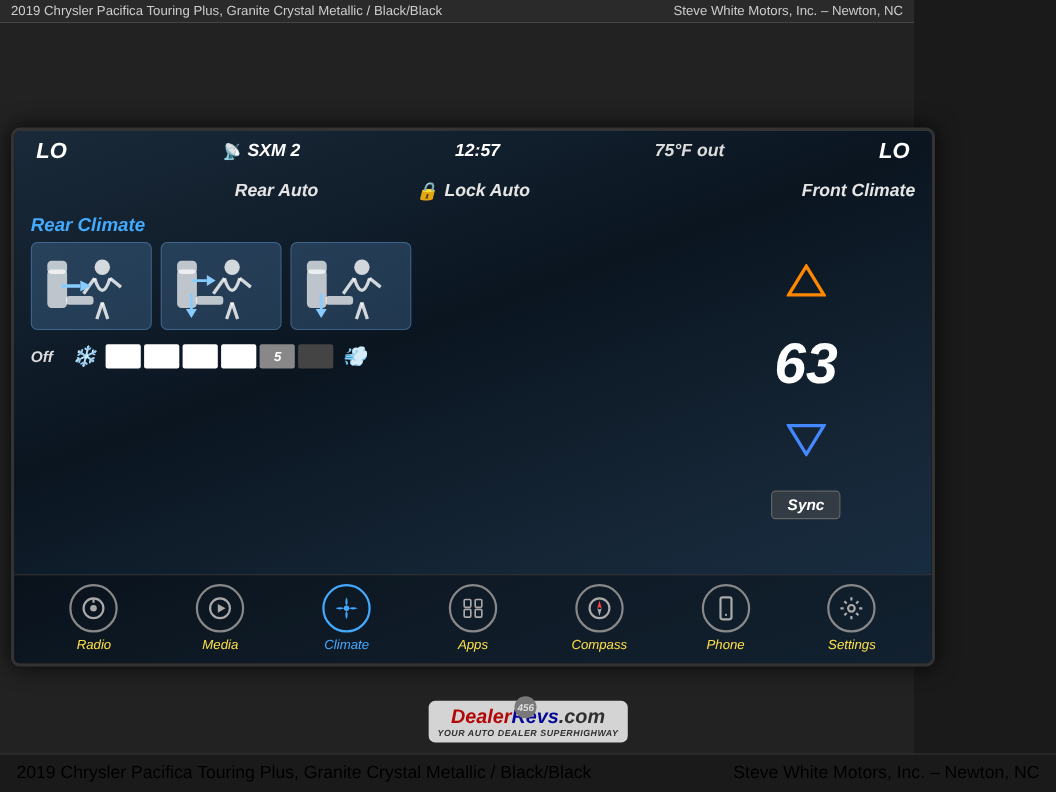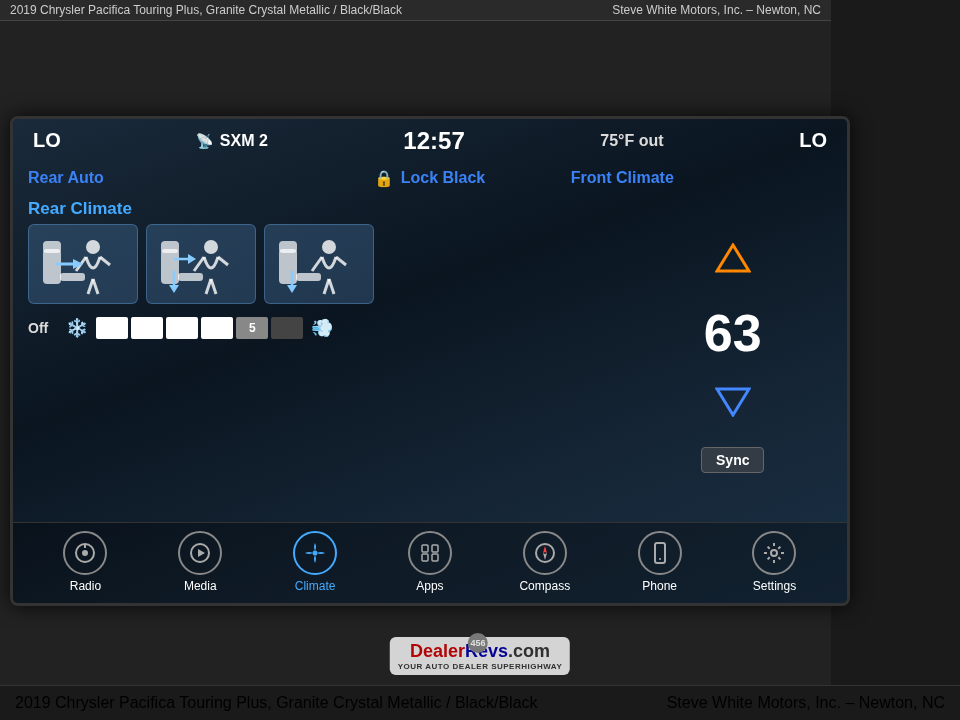--- a/index.html
+++ b/index.html
@@ -52,38 +52,38 @@
       align-items: center;
       justify-content: space-between;
       padding: 8px 20px;
       color: #fff;
       font-size: 18px;
       font-weight: 600;
     }
     .status-bar .lo-left { font-size: 20px; font-weight: bold; }
     .status-bar .radio-info { display: flex; align-items: center; gap: 6px; font-size: 16px; }
     .status-bar .radio-icon { font-size: 14px; }
-    .status-bar .time { font-size: 24px; font-weight: bold; }
+    .status-bar .time { font-size: 16px; font-weight: bold; }
     .status-bar .temp { font-size: 16px; color: #ddd; }
     .status-bar .lo-right { font-size: 20px; font-weight: bold; }
     .lock-icon { font-size: 16px; }
 
     
     .top-nav-row {
       position: relative;
       z-index: 10;
       display: flex;
       align-items: center;
       padding: 6px 15px;
       gap: 10px;
     }
     .top-nav-item {
       flex: 1;
-      text-align: left;
-      color: #3b82f6;
+      text-align: right;
+      color: #e5e5e5;
       font-size: 16px;
       font-weight: 600;
       cursor: pointer;
     }
     .top-nav-item.lock-rear {
       display: flex;
       align-items: center;
       justify-content: center;
       gap: 6px;
     }
@@ -220,21 +220,21 @@
       align-items: center;
       justify-content: center;
       font-size: 20px;
       color: #ccc;
     }
     .nav-icon-circle.active {
       border-color: #4af;
       color: #4af;
     }
     .nav-icon-label {
-      color: #ffffff;
+      color: #fde047;
       font-size: 12px;
     }
     .nav-icon-label.active { color: #4af; }
 
     
     .bottom-info-bar {
       width: 960px;
       background: #1a1a1a;
       padding: 8px 15px;
       display: flex;
@@ -299,20 +299,21 @@
     }
 
     .screen-area {
       flex: 1;
       display: flex;
       flex-direction: column;
       align-items: center;
       justify-content: center;
       background: #222;
       padding: 10px;
+      font-style: italic;
     }
 
     .infotainment-content {
       position: relative;
       z-index: 10;
       display: flex;
       flex-direction: column;
       height: 100%;
     }
   </style>
@@ -341,21 +342,21 @@
           <span class="temp">75°F out</span>
           <span class="lo-right">LO</span>
         </div>
 
         <div class="top-nav-row">
           <div class="top-nav-item">
             <span>Rear Auto</span>
           </div>
           <div class="top-nav-item lock-rear">
             <span class="lock-icon">🔒</span>
-            <span>Lock Black</span>
+            <span>Lock Auto</span>
           </div>
           <div class="top-nav-item">
             <span>Front Climate</span>
           </div>
         </div>
 
         <div class="main-content">
 
           <div class="rear-climate-section">
             <span class="section-label">Rear Climate</span>

